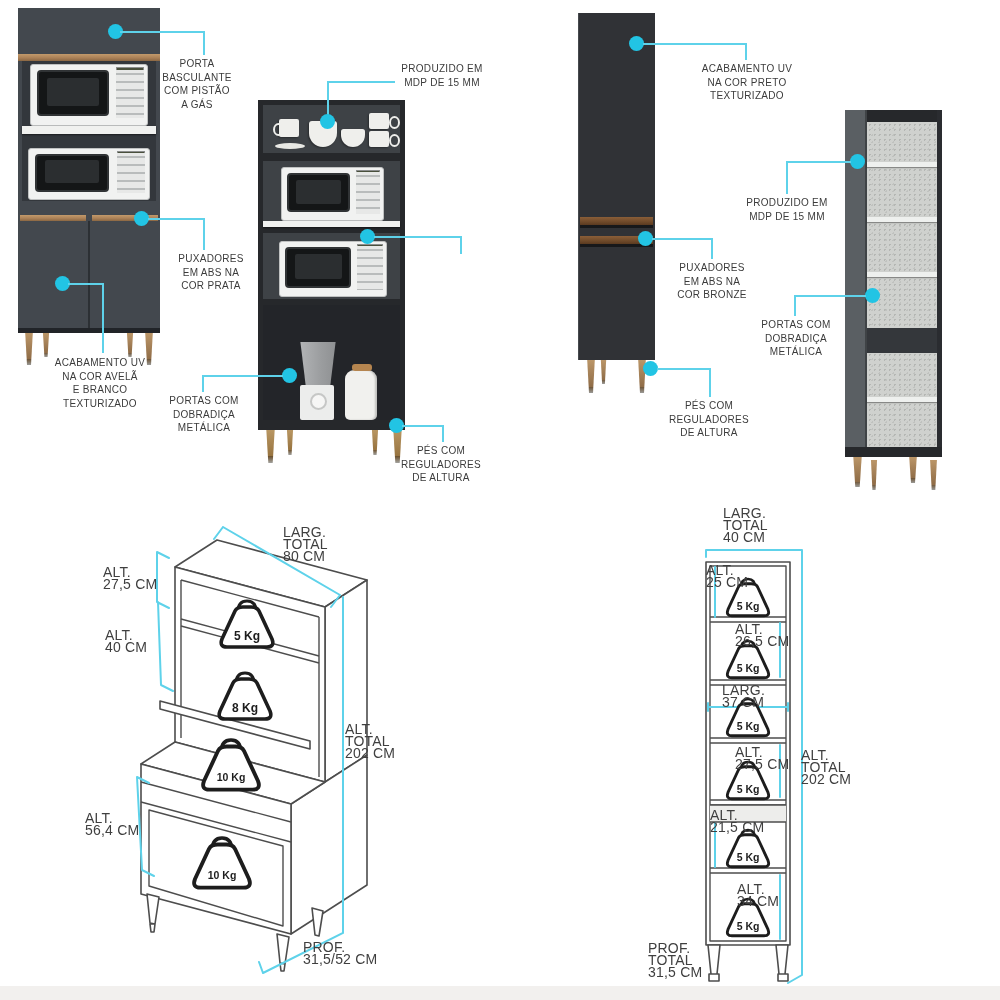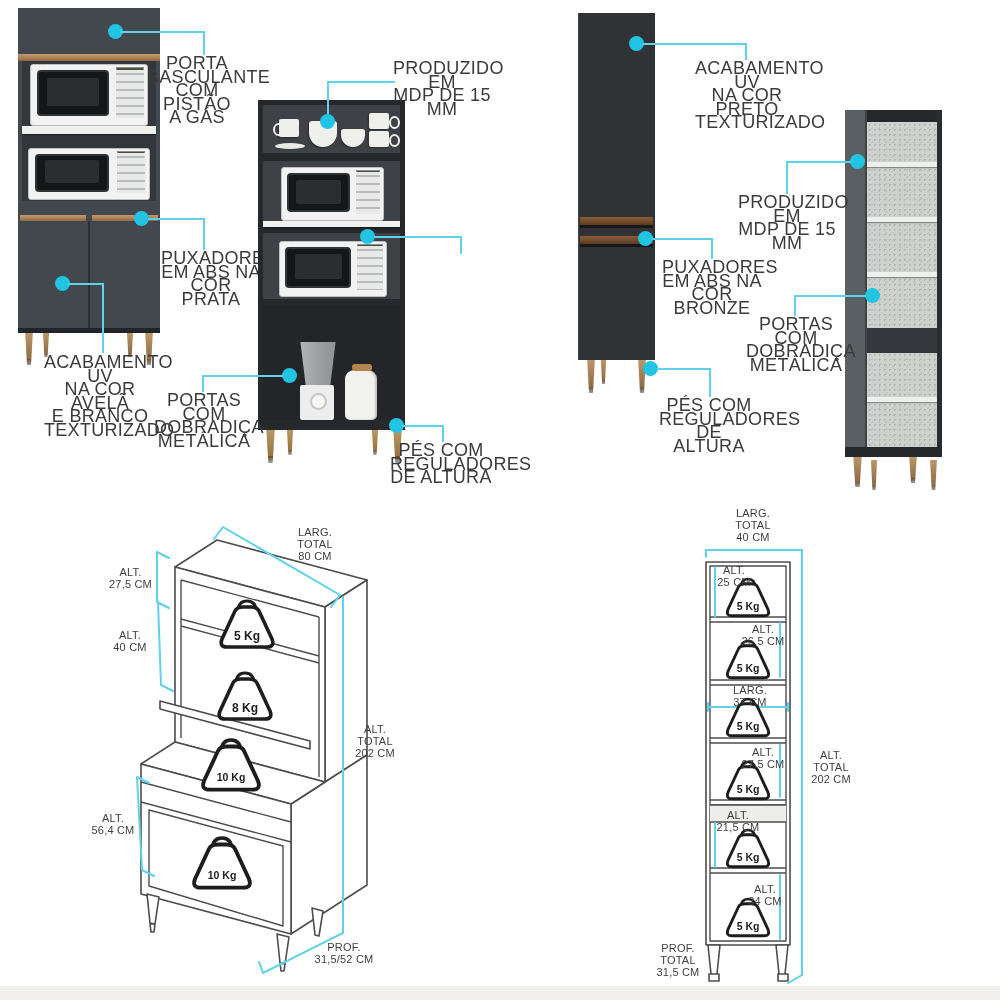--- a/index.html
+++ b/index.html
@@ -4,24 +4,24 @@
 <style>
   html,body{margin:0;padding:0;background:#fff;}
   .canvas{position:relative;width:1000px;height:1000px;background:#ffffff;overflow:hidden;
           font-family:"Liberation Sans",sans-serif;}
   .abs{position:absolute;}
   
   .dot{position:absolute;width:15px;height:15px;border-radius:50%;background:var(--accent_dot);}
   .cl{position:absolute;background:var(--accent_line);}
   .cl.h{height:2px;}
   .cl.v{width:2px;}
-  .lbl{position:absolute;font-size:18px;line-height:13.5px;letter-spacing:.3px;color:var(--text_dark);
+  .lbl{position:absolute;font-size:10px;line-height:13.5px;letter-spacing:.3px;color:var(--text_dark);
        text-align:center;white-space:pre-line;}
-  .dlbl{position:absolute;font-size:11px;line-height:11.8px;letter-spacing:.2px;color:#3f3f3f;
-        text-align:center;white-space:pre-line;}
+  .dlbl{position:absolute;font-size:14px;line-height:11.8px;letter-spacing:.2px;color:#3f3f3f;
+        text-align:left;white-space:pre-line;}
   
   .cabA{position:absolute;left:18px;top:8px;width:142px;height:358px;}
   .cabA .doorTop{position:absolute;left:0;top:0;width:142px;height:46px;background:var(--cabinet_gray);border-bottom:1px solid #23262a;}
   .woodStrip{position:absolute;background:linear-gradient(#c29a6b,var(--wood) 55%,#8a6743);}
   .cabA .upper{position:absolute;left:0;top:53px;width:142px;height:140px;background:var(--niche_interior);
                border-left:4px solid var(--cabinet_gray);border-right:4px solid var(--cabinet_gray);box-sizing:border-box;}
   .shelfWhite{position:absolute;background:#f0f1ef;box-shadow:0 1px 2px rgba(0,0,0,.5);}
   .cabA .base{position:absolute;left:0;top:193px;width:142px;height:132px;background:var(--cabinet_gray);border-bottom:5px solid #212428;box-sizing:border-box;}
   .seamV{position:absolute;background:#2c3034;}
   .leg{position:absolute;background:linear-gradient(#bb9668,#8f6c47 82%,#6f5537 82%,#9b9b98);

